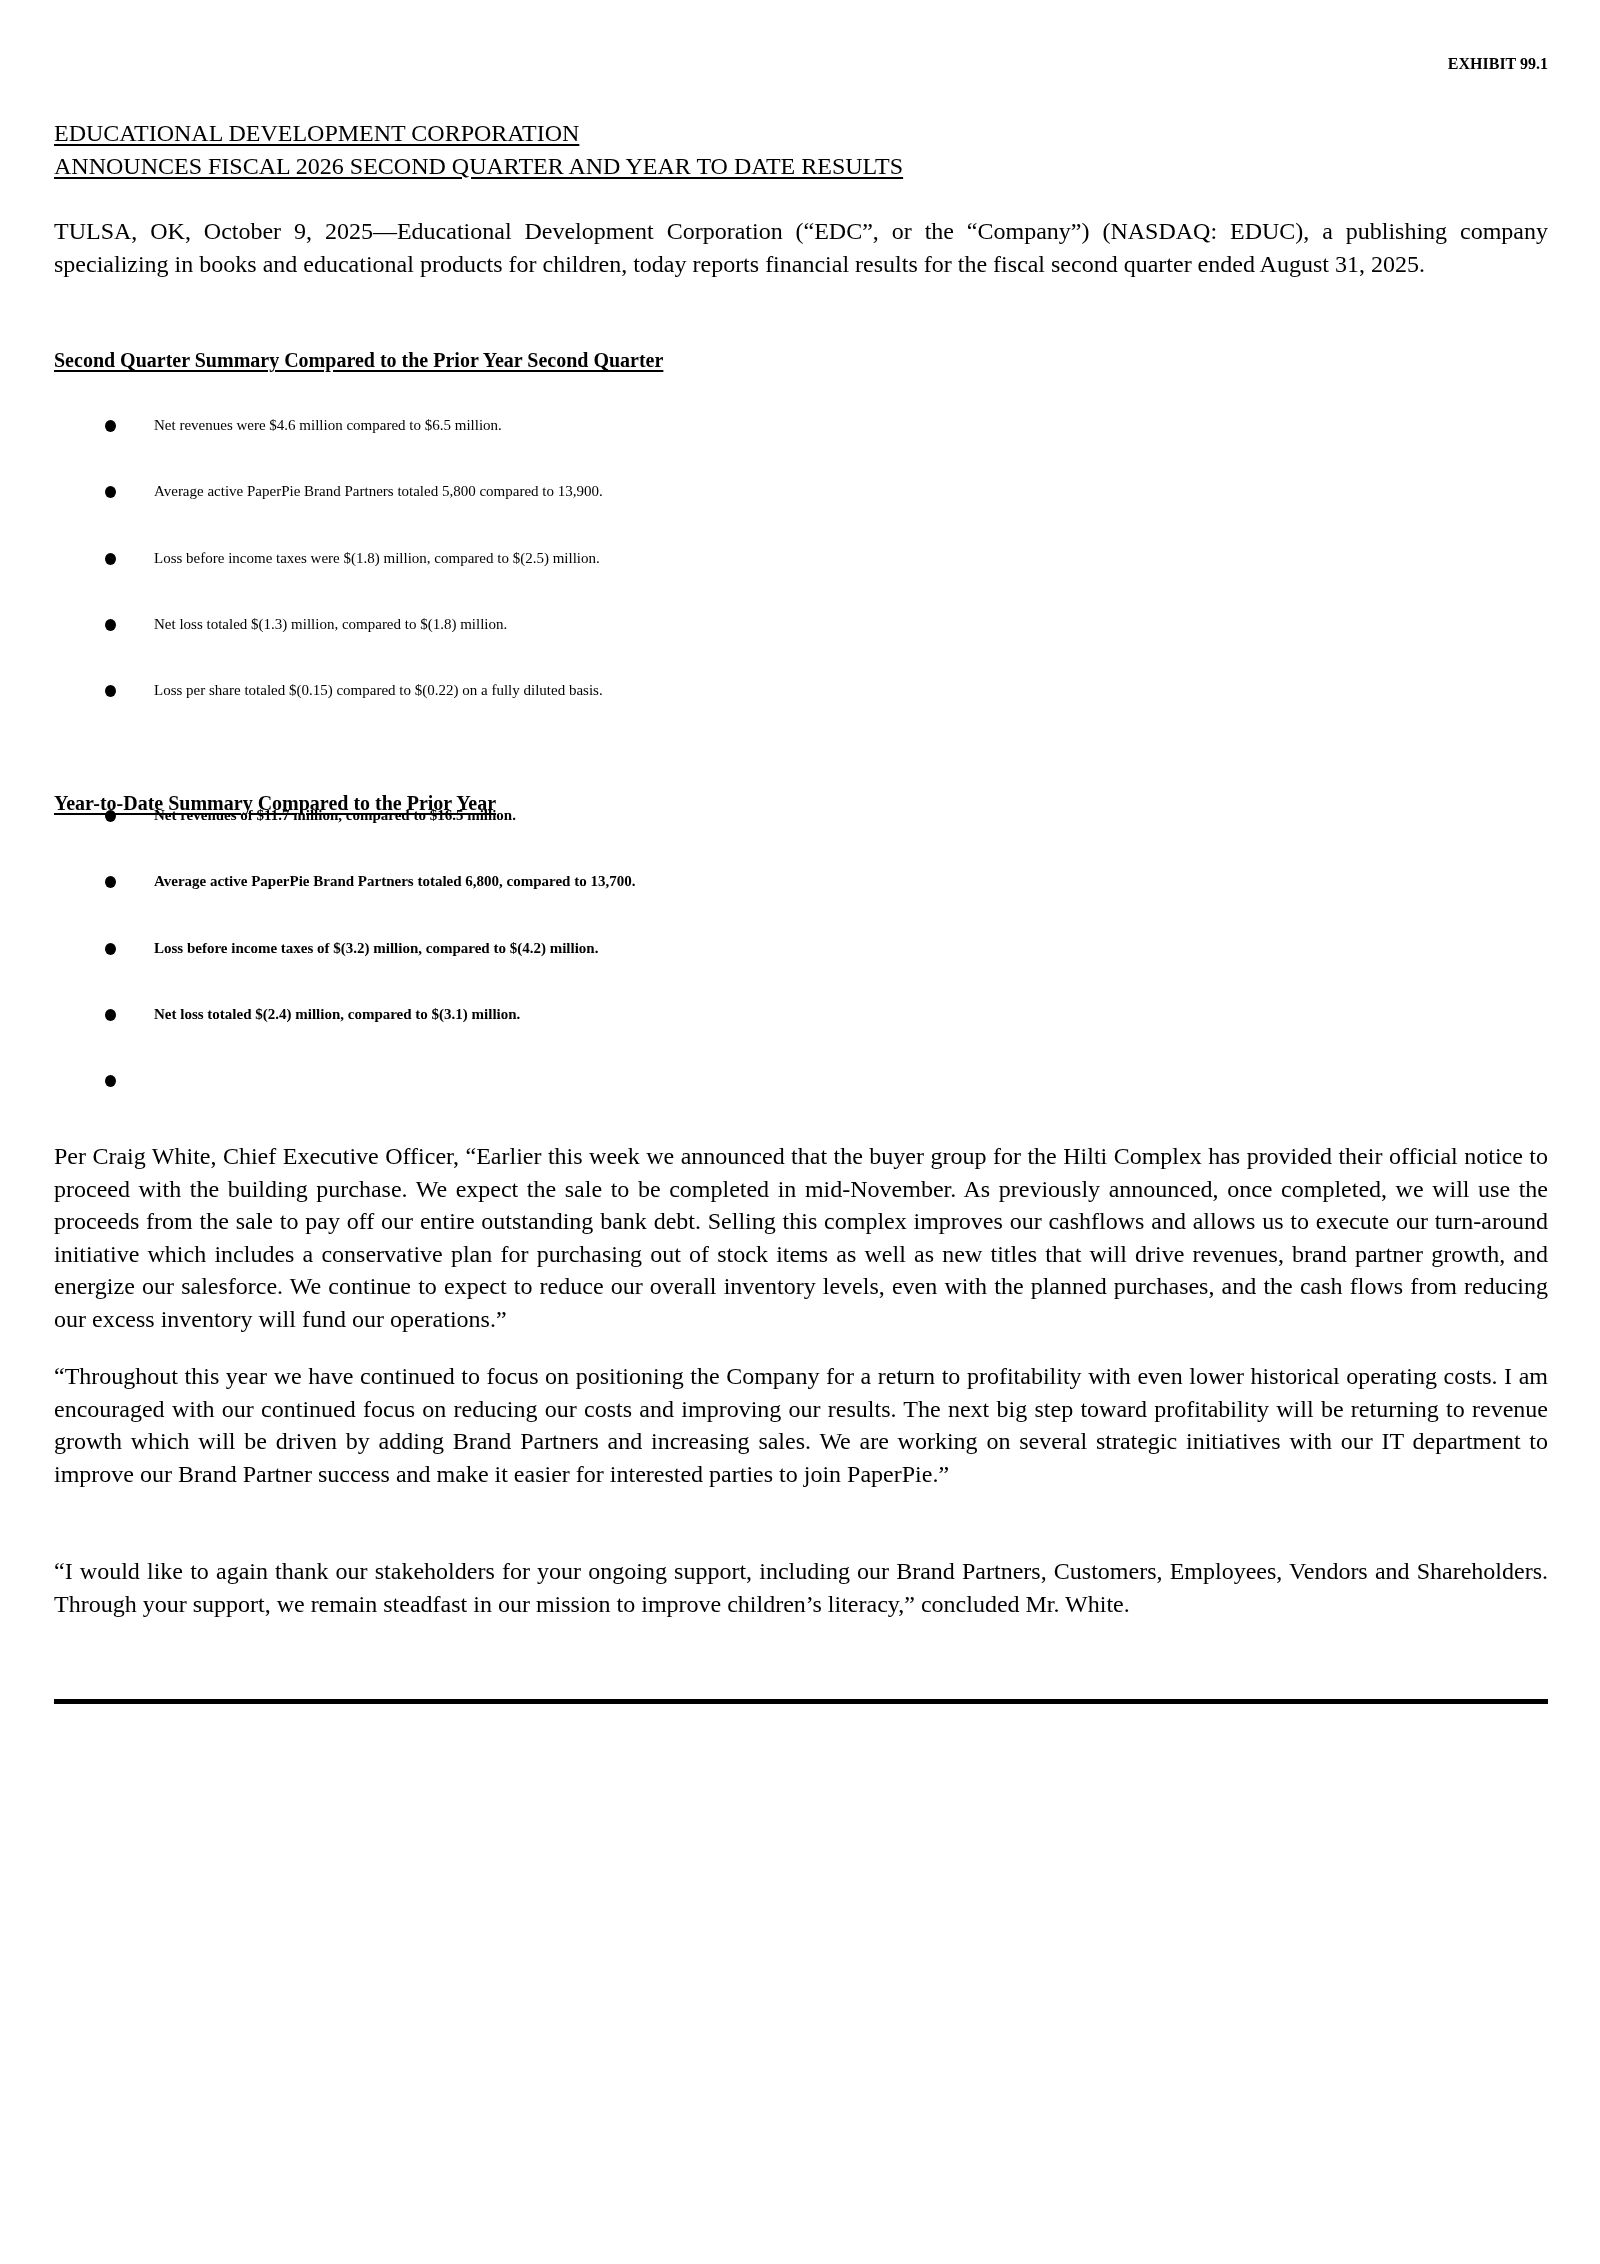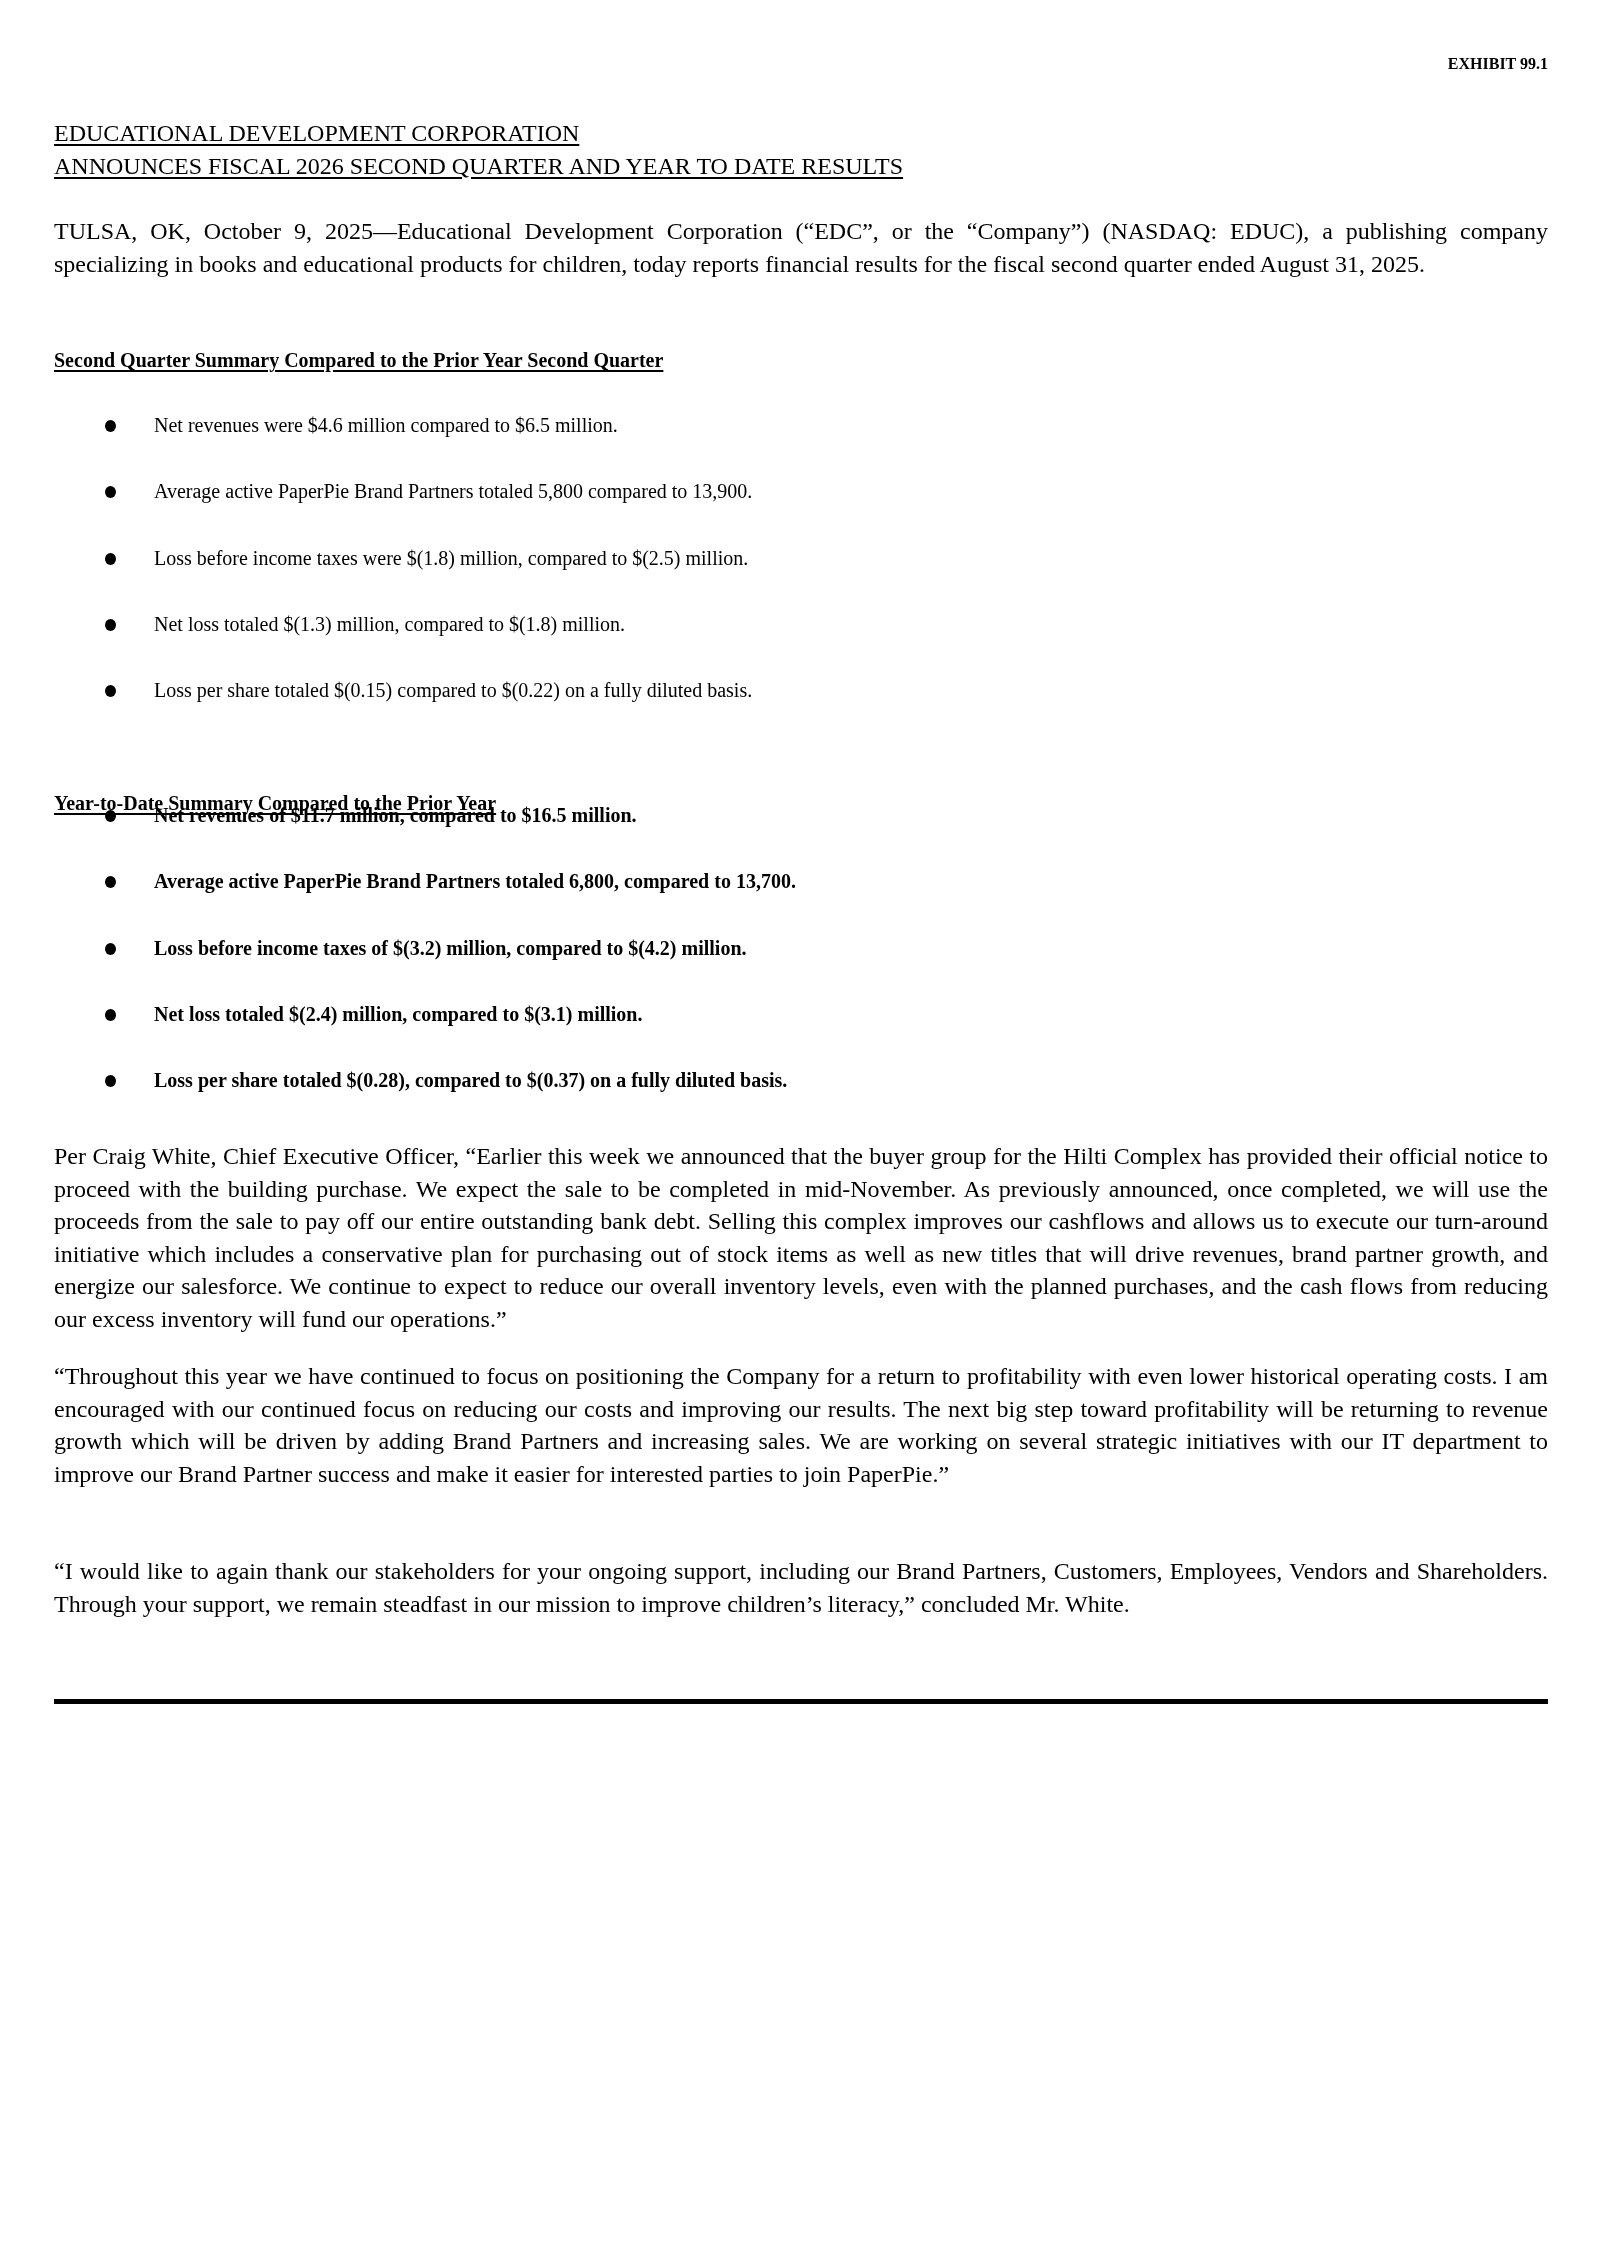--- a/index.html
+++ b/index.html
@@ -58,21 +58,21 @@
       position: absolute;
       left: 0;
       width: 1494px;
       list-style: none;
       margin: 0;
       padding: 0;
     }
     .bullets li {
       position: relative;
       height: 66.3px;
-      font-size: 20px;
+      font-size: 15px;
       line-height: 30px;
     }
     .bullets .dot {
       position: absolute;
       left: 51px;
       top: 10px;
       width: 11px;
       height: 12px;
       border-radius: 50%;
       background: #000;
@@ -145,21 +145,20 @@
     <li>
         <span class="dot"></span>
         <span class="txt">Loss before income taxes of $(3.2) million, compared to $(4.2) million.</span>
       </li>
     <li>
         <span class="dot"></span>
         <span class="txt">Net loss totaled $(2.4) million, compared to $(3.1) million.</span>
       </li>
     <li>
         <span class="dot"></span>
-        <span class="txt">Loss per share totaled $(0.28), compared to $(0.37) on a fully diluted basis.</span>
       </li>
   </ul>
 
   <p class="p" style="top:1140px;">Per Craig White, Chief Executive Officer, “Earlier this week we announced that the buyer group for the Hilti Complex has provided their official notice to proceed with the building purchase. We expect the sale to be completed in mid-November. As previously announced, once completed, we will use the proceeds from the sale to pay off our entire outstanding bank debt. Selling this complex improves our cashflows and allows us to execute our turn-around initiative which includes a conservative plan for purchasing out of stock items as well as new titles that will drive revenues, brand partner growth, and energize our salesforce. We continue to expect to reduce our overall inventory levels, even with the planned purchases, and the cash flows from reducing our excess inventory will fund our operations.”</p>
 
   <p class="p" style="top:1360px;">“Throughout this year we have continued to focus on positioning the Company for a return to profitability with even lower historical operating costs. I am encouraged with our continued focus on reducing our costs and improving our results. The next big step toward profitability will be returning to revenue growth which will be driven by adding Brand Partners and increasing sales. We are working on several strategic initiatives with our IT department to improve our Brand Partner success and make it easier for interested parties to join PaperPie.”</p>
 
   <p class="p" style="top:1555px;">“I would like to again thank our stakeholders for your ongoing support, including our Brand Partners, Customers, Employees, Vendors and Shareholders. Through your support, we remain steadfast in our mission to improve children’s literacy,” concluded Mr. White.</p>
 
   <div class="rule"></div>

